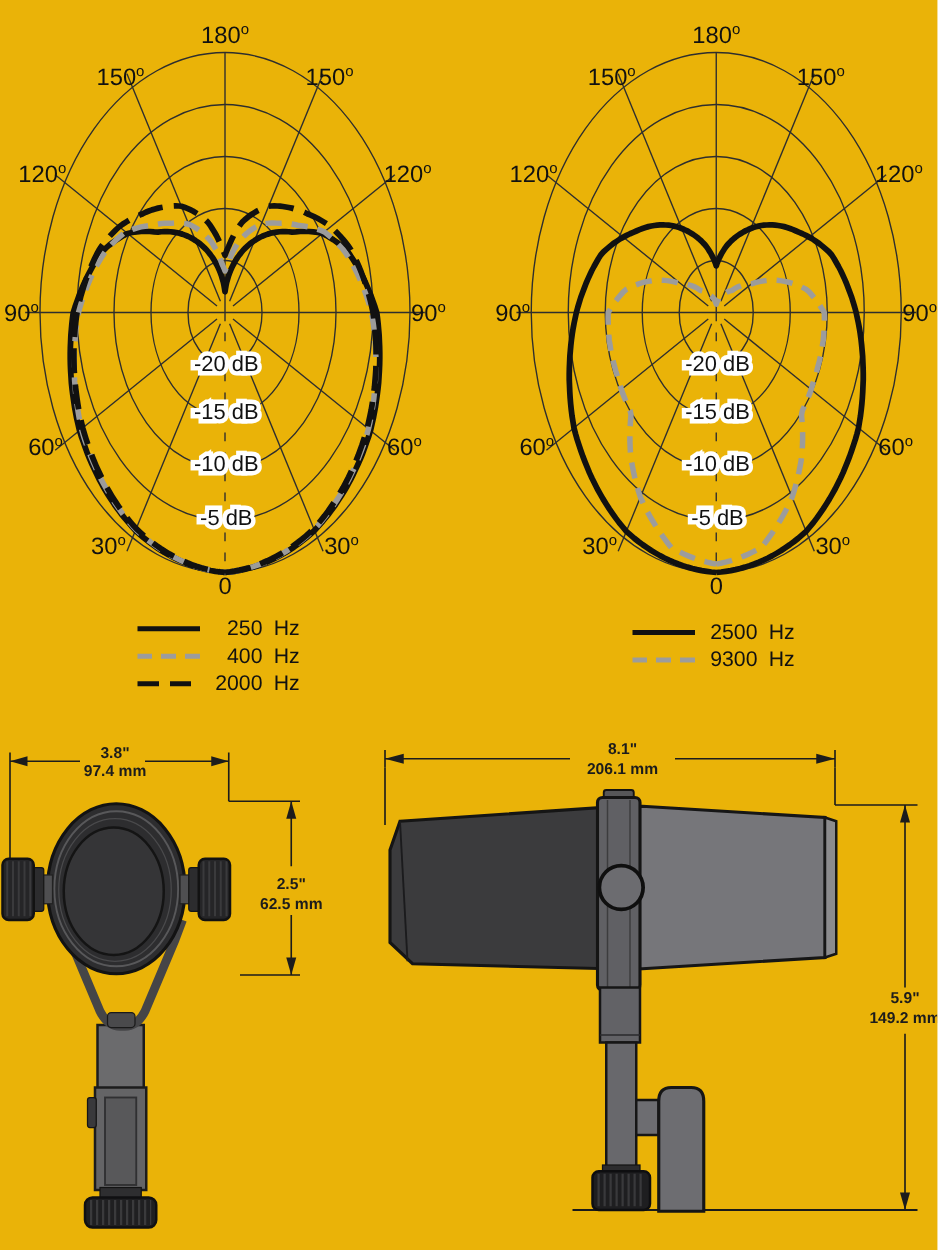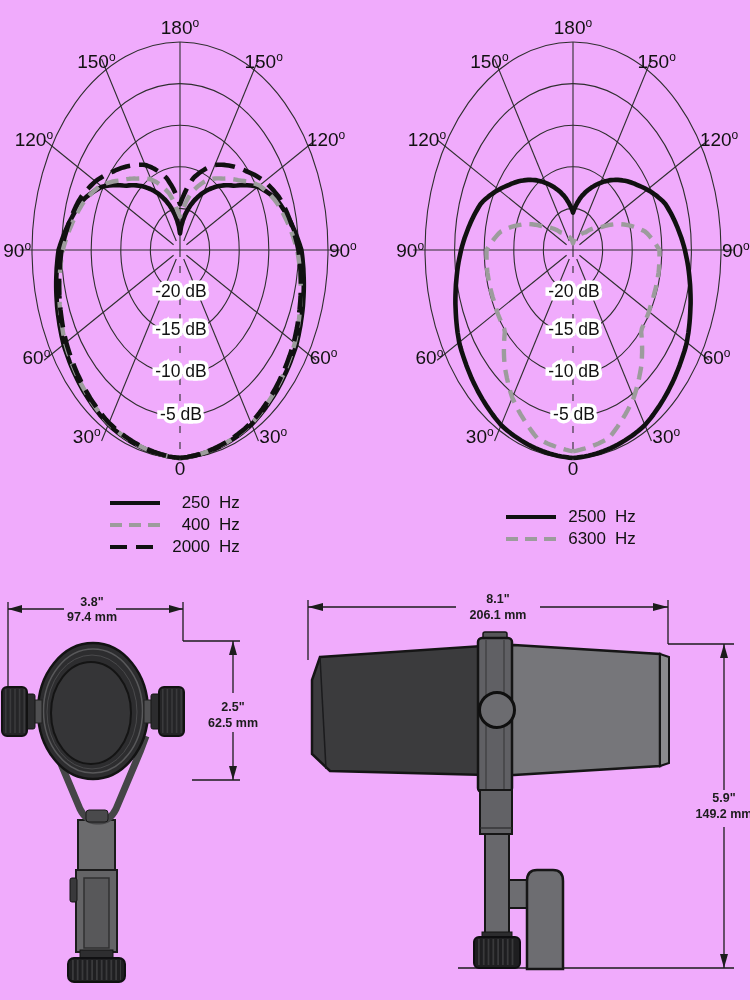--- a/index.html
+++ b/index.html
@@ -1,16 +1,16 @@
 <!DOCTYPE html>
 <html><head>
 <meta charset="utf-8">
 <style>
   html,body{margin:0;padding:0;background:#fff;}
-  .page{position:relative;width:750px;height:1000px;background:#f0abfc;
+  .page{position:relative;width:750px;height:1000px;background:#eab308;
         font-family:"Liberation Sans",sans-serif;overflow:hidden;}
   svg.abs{position:absolute;}
   .legend{position:absolute;display:flex;flex-direction:column;}
   .legend-row{display:flex;align-items:center;height:22px;}
   .swatch{width:50px;height:4.5px;margin-right:10px;flex:none;}
   .swatch.solid-black{background:#111;}
   .swatch.dashed-gray{background:repeating-linear-gradient(to right,#9c9c9c 0 12px,transparent 12px 19px);}
   .swatch.longdash-black{background:repeating-linear-gradient(to right,#111 0 17px,transparent 17px 26px);}
   .legend-val{display:inline-block;width:40px;text-align:right;font-size:17px;color:#111;}
   .legend-unit{margin-left:9px;font-size:17px;color:#111;}
@@ -112,29 +112,29 @@
         <span class="swatch dashed-gray"></span>
         <span class="legend-val">400</span>
         <span class="legend-unit">Hz</span>
       </div>
       <div class="legend-row">
         <span class="swatch longdash-black"></span>
         <span class="legend-val">2000</span>
         <span class="legend-unit">Hz</span>
       </div>
     </div>
-  <div class="legend" style="left:506px;top:506px">
+  <div class="legend" style="left:506px;top:495px">
       <div class="legend-row">
         <span class="swatch solid-black"></span>
         <span class="legend-val">2500</span>
         <span class="legend-unit">Hz</span>
       </div>
       <div class="legend-row">
         <span class="swatch dashed-gray"></span>
-        <span class="legend-val">6300</span>
+        <span class="legend-val">9300</span>
         <span class="legend-unit">Hz</span>
       </div>
     </div>
 
   <svg class="abs" style="left:0;top:580px" width="270" height="420" viewBox="0 0 270 420">
 
     <g>
       <path class="dimline" d="M8,22 V36 M183,22 V36"></path>
       <path class="dimline" d="M8,29 H64 M116,29 H183"></path>
       <path class="dimfill" d="M8,29 L22,25 L22,33 Z"></path>

